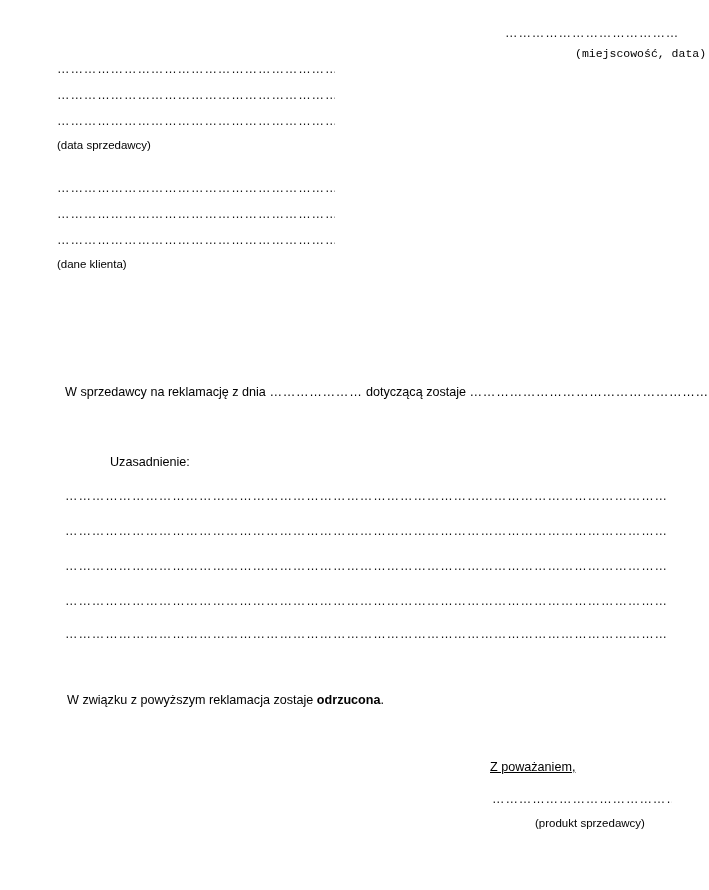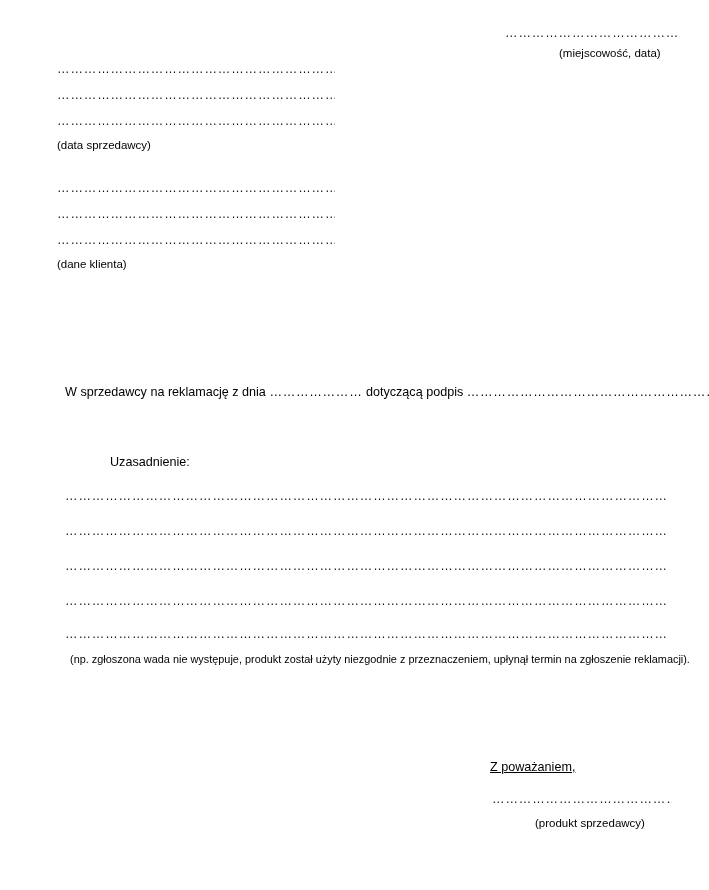--- a/index.html
+++ b/index.html
@@ -72,49 +72,51 @@
   }
 
   b { font-weight: bold; }
 </style>
 </head>
 <body>
 
 <div id="page">
 
   <div class="abs dots" style="left:505px; top:27px; width:175px;">………………………………………………</div>
-  <div class="abs lbl" style="left:559px; top:48px;">(miejscowość, data)</div>
+  <div class="abs lbl" style="left:575px; top:48px;font-family:Liberation Mono, monospace;">(miejscowość, data)</div>
 
   <div class="abs dots" style="left:57px; top:63px; width:278px;">…………………………………………………………………..</div>
   <div class="abs dots" style="left:57px; top:89px; width:278px;">…………………………………………………………………..</div>
   <div class="abs dots" style="left:57px; top:115px; width:278px;">…………………………………………………………………..</div>
   <div class="abs lbl" style="left:57px; top:140px;">(data sprzedawcy)</div>
 
   <div class="abs dots" style="left:57px; top:182px; width:278px;">…………………………………………………………………..</div>
   <div class="abs dots" style="left:57px; top:208px; width:278px;">…………………………………………………………………..</div>
   <div class="abs dots" style="left:57px; top:234px; width:278px;">…………………………………………………………………..</div>
   <div class="abs lbl" style="left:57px; top:259px;">(dane klienta)</div>
 
 
   <div class="abs body-line" style="left:65px; top:386px;">
     <span>W sprzedawcy na reklamację z dnia</span>
     <span class="inline-dots">…………………</span>
-    <span>dotyczącą podpis</span>
+    <span>dotyczącą zostaje</span>
     <span class="inline-dots">……………………………………………………………</span>
   </div>
 
 
   <div class="abs body-line" style="left:65px; top:456px;margin-left:45px;">Uzasadnienie:</div>
 
   <div class="abs dots" style="left:65px; top:490px; width:604px;">………………………………………………………………………………………………………………………………………………………</div>
   <div class="abs dots" style="left:65px; top:525px; width:604px;">………………………………………………………………………………………………………………………………………………………</div>
   <div class="abs dots" style="left:65px; top:560px; width:604px;">………………………………………………………………………………………………………………………………………………………</div>
   <div class="abs dots" style="left:65px; top:595px; width:604px;">………………………………………………………………………………………………………………………………………………………</div>
   <div class="abs dots" style="left:65px; top:628px; width:604px;">………………………………………………………………………………………………………………………………………………………</div>
 
-  <div class="abs note" style="left:70px; top:654px;">(np. zgłoszona wada nie występuje, produkt został użyty niezgodnie z przeznaczeniem, upłynął termin na zgłoszenie reklamacji).</div>
 
+  <div class="abs body-line" style="left:67px; top:694px;">
+    <span>W związku z powyższym reklamacja zostaje </span><b>odrzucona</b><span>.</span>
+  </div>
 
   <div class="abs sig-line" style="left:490px; top:761px;text-decoration:underline;">Z poważaniem,</div>
   <div class="abs dots" style="left:492px; top:793px; width:180px;">……………………………………………</div>
   <div class="abs lbl" style="left:535px; top:818px;">(produkt sprzedawcy)</div>
 
 </div>
 
 </body></html>

